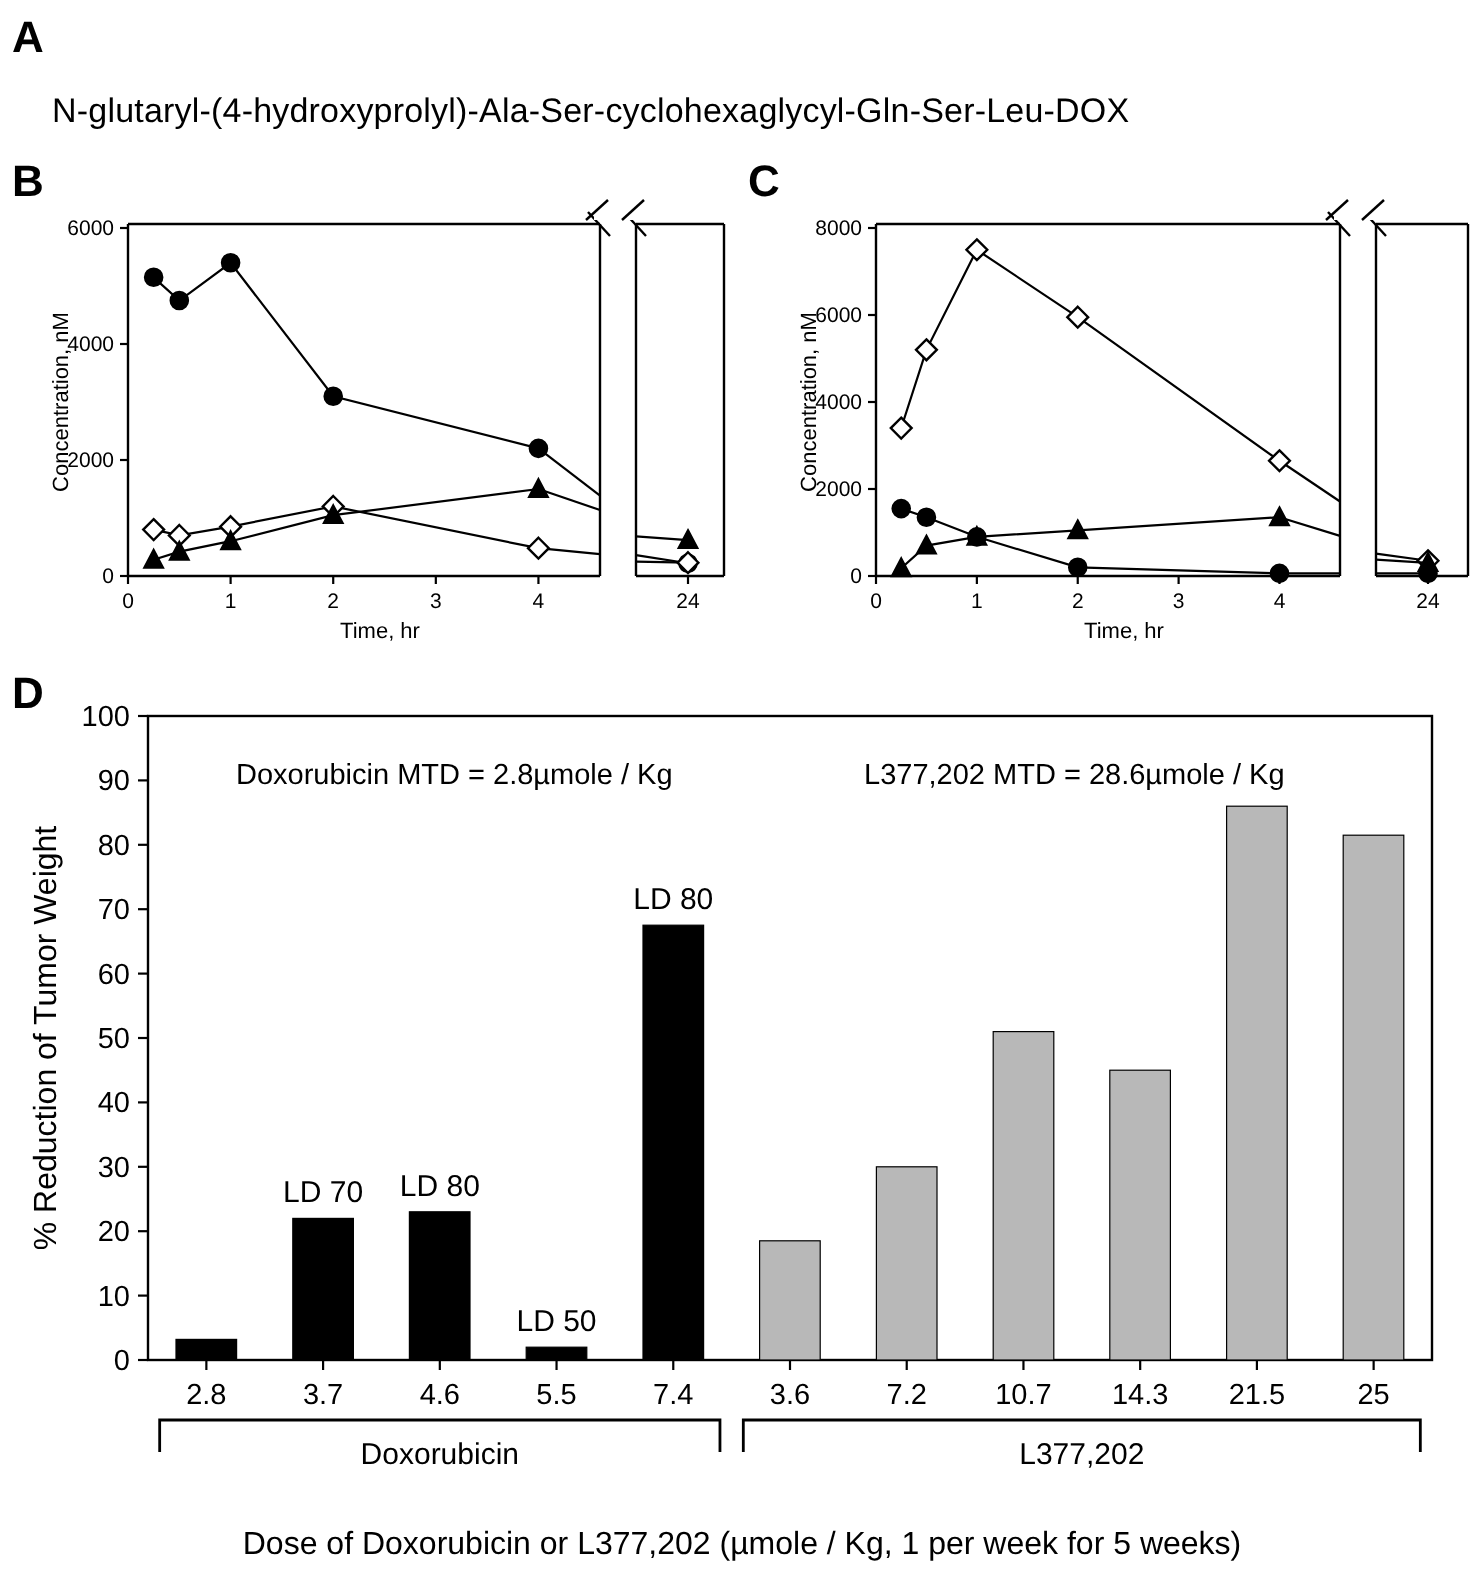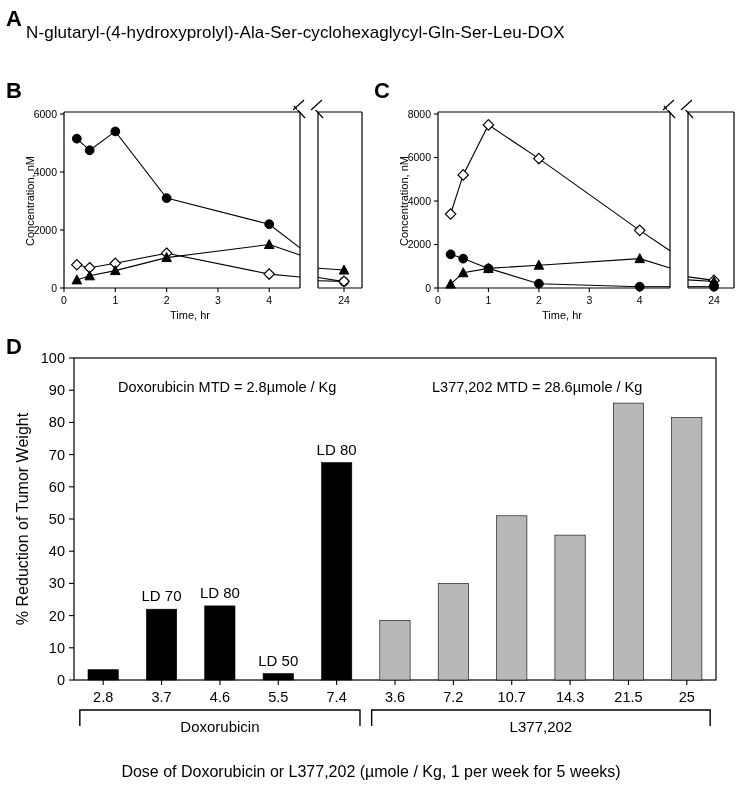--- a/index.html
+++ b/index.html
@@ -17,21 +17,21 @@
     font-weight:bold;
     font-family:"Liberation Sans", sans-serif;
   }
   #panelA-letter{left:6px;top:6px;}
   #panelB-letter{left:6px;top:78px;}
   #panelC-letter{left:374px;top:78px;}
   #panelD-letter{left:6px;top:334px;}
 
   #panelA-title{
     position:absolute;
-    left:26px;top:23px;
+    left:26px;top:46px;
     font-size:17px;
     letter-spacing:0.1px;
     white-space:nowrap;
   }
 
   .chart-box{position:absolute;}
   #panelB{left:0px;top:92px;width:370px;height:240px;}
   #panelC{left:368px;top:92px;width:374px;height:240px;}
   #panelD{left:0px;top:340px;width:742px;height:457px;}
 

